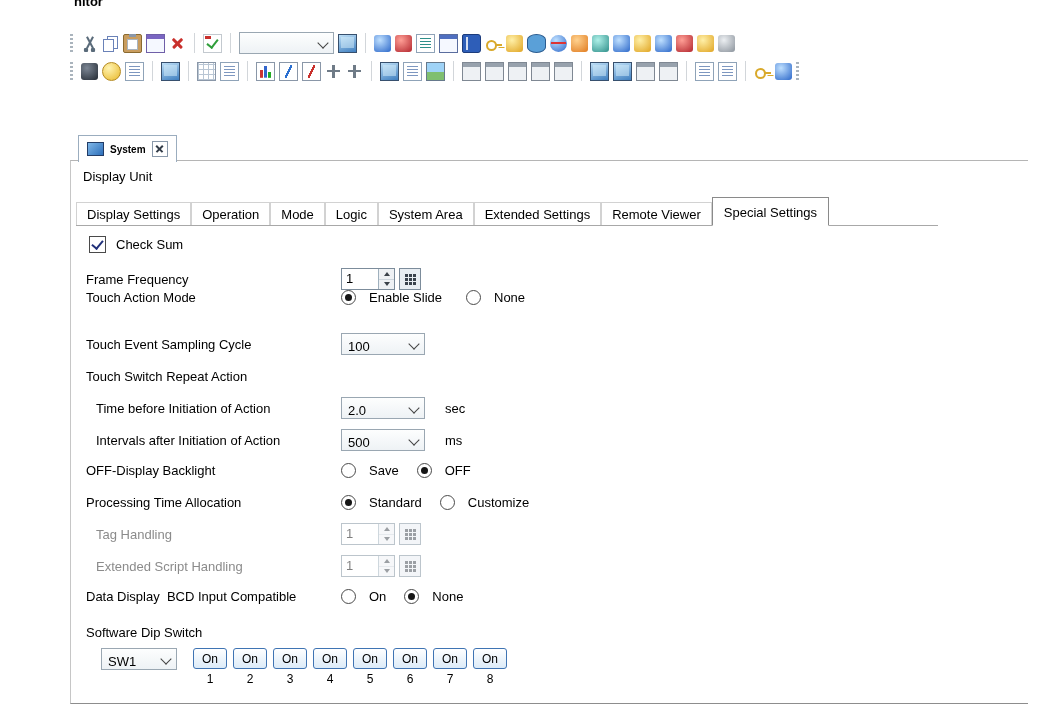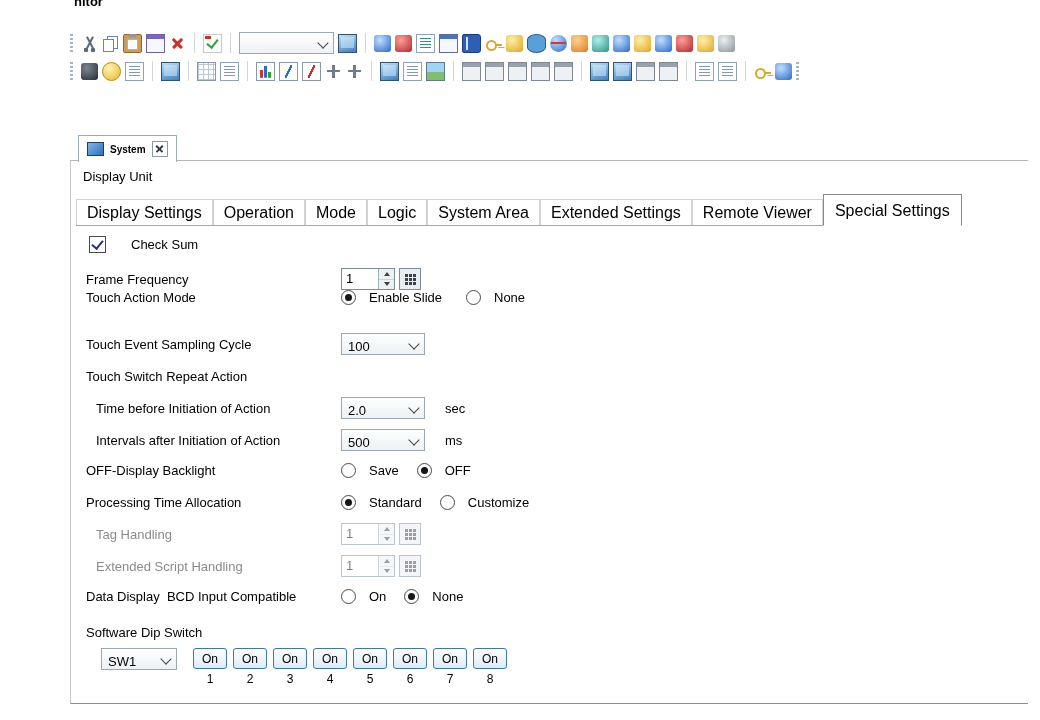--- a/index.html
+++ b/index.html
@@ -76,32 +76,32 @@
   .mini-mon{width:15px;height:12px;border:1px solid #223c66;background:linear-gradient(135deg,#7fb7e8,#2d6fba);flex:none;}
   .xbox{position:relative;width:14px;height:14px;border:1px solid #8a99aa;background:#fff;flex:none;}
   .xbox::before,.xbox::after{content:"";position:absolute;left:2px;top:6px;width:9px;height:1.6px;background:#333c48;}
   .xbox::before{transform:rotate(45deg);} .xbox::after{transform:rotate(-45deg);}
 
   .doc{position:absolute;left:70px;top:160px;width:966px;height:542px;background:#fff;
        border-top:1px solid #b5b5b5;border-bottom:1px solid #8d8d8d;border-left:1px solid #c6c6c6;}
   .doc-header{position:absolute;left:12px;top:8px;font-size:13px;}
 
   .tabstrip{position:absolute;left:5px;top:34px;width:862px;display:flex;align-items:flex-end;border-bottom:1px solid #a8a8a8;height:30px;}
-  .tab{font-size:16px;padding:4px 10px 3px;border:1px solid #d2d2d2;border-bottom:none;background:#fff;white-space:pre;}
+  .tab{font-size:13px;padding:4px 10px 3px;border:1px solid #d2d2d2;border-bottom:none;background:#fff;white-space:pre;}
   .tab.active{border:1px solid #8a8a8a;border-bottom:1px solid #fff;margin-bottom:-1px;padding:7px 11px 5px;z-index:2;}
 
   
   .row{position:absolute;left:15px;height:24px;display:flex;align-items:center;font-size:13px;}
   .lbl{width:255px;flex:none;white-space:pre;}
   .row.ind{left:25px;} .row.ind .lbl{width:245px;}
   .lbl.dim{color:#8b8b8b;}
 
   .cb{width:15px;height:15px;border:1px solid #4a4a4a;background:#fff;position:relative;flex:none;}
   .cb.checked::after{content:"";position:absolute;left:4px;top:1px;width:5px;height:9px;border:solid #20307a;border-width:0 2px 2px 0;transform:rotate(40deg);}
-  .cbl{margin-left:25px;white-space:pre;}
+  .cbl{margin-left:10px;white-space:pre;}
 
   .spin{box-sizing:border-box;width:54px;height:22px;border:1px solid #7c8c9b;background:#fff;display:flex;flex:none;}
   .spin .val{flex:1;padding:2px 4px;font-size:13px;}
   .spin .btns{width:15px;border-left:1px solid #9fb0bd;display:flex;flex-direction:column;flex:none;}
   .half{flex:1;display:flex;align-items:center;justify-content:center;background:#eef1f4;}
   .half + .half{border-top:1px solid #cdd5dc;}
   .tu{width:0;height:0;border-left:3px solid transparent;border-right:3px solid transparent;border-bottom:4px solid #3a4149;}
   .td{width:0;height:0;border-left:3px solid transparent;border-right:3px solid transparent;border-top:4px solid #3a4149;}
   .kp{width:22px;height:22px;box-sizing:border-box;border:1px solid #7c8c9b;background:#e8edf2;display:flex;align-items:center;justify-content:center;margin-left:4px;flex:none;}
   .kpgrid{width:13px;height:13px;background-color:#39414b;background-image:repeating-linear-gradient(0deg,#e8edf2 0 1px,transparent 1px 4px),repeating-linear-gradient(90deg,#e8edf2 0 1px,transparent 1px 4px);}

